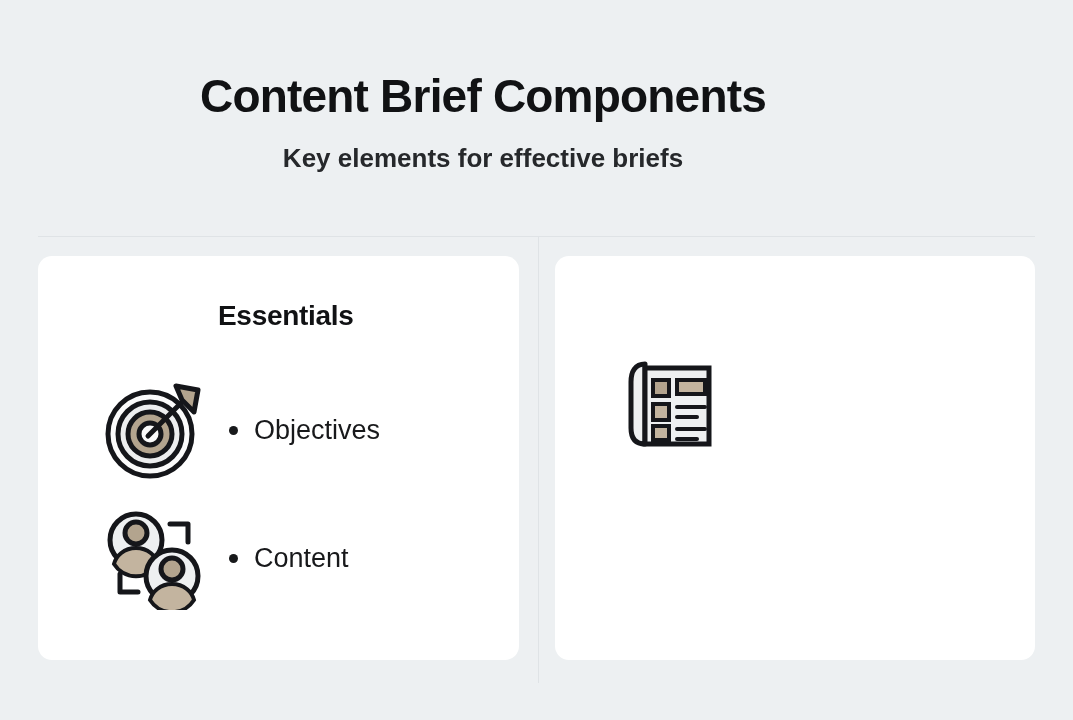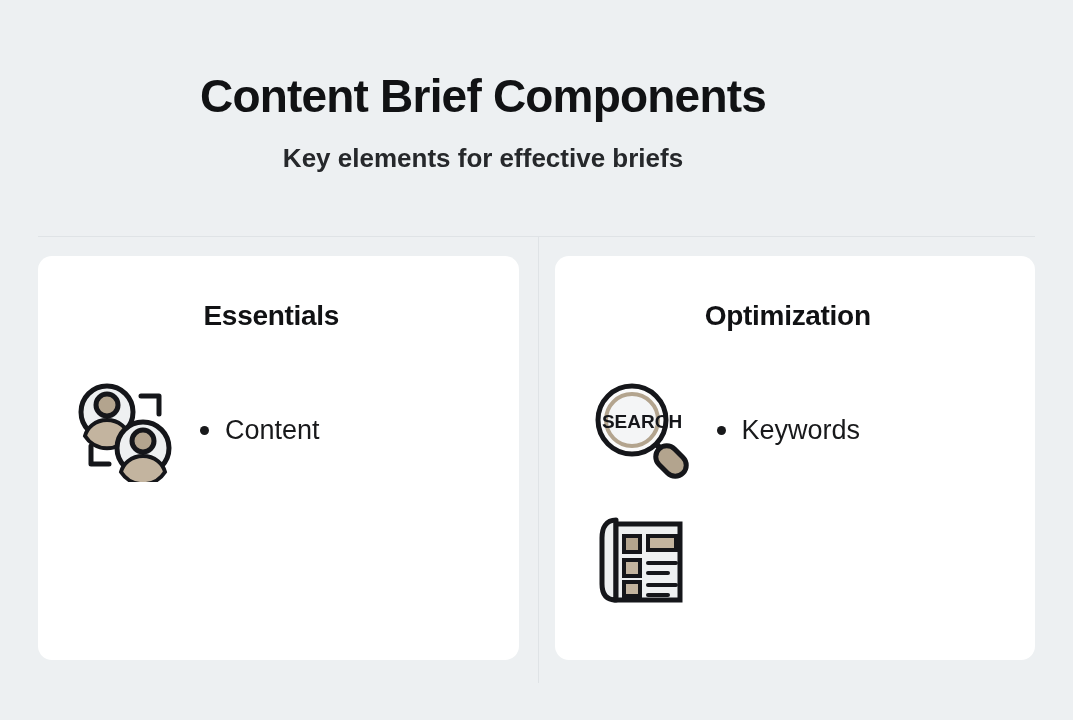--- a/index.html
+++ b/index.html
@@ -71,21 +71,21 @@
     gap: 36px;
     padding: 0 38px;
     box-sizing: border-box;
   }
   .card {
     background: #ffffff;
     border-radius: 14px;
     width: 482px;
     height: 404px;
     box-sizing: border-box;
-    padding: 46px 26px 0 12px;
+    padding: 46px 26px 0 41px;
     display: flex;
     flex-direction: column;
     align-items: center;
   }
   .card-title {
     margin: 0;
     font-size: 28px;
     font-weight: bold;
     color: #111214;
     letter-spacing: -0.3px;
@@ -140,20 +140,36 @@
   <div class="h-divider"></div>
   <div class="v-divider"></div>
 
   <div class="cards">
 
     <div class="card">
       <h2 class="card-title">Essentials</h2>
 
       <div class="card-rows">
 
+        <div class="row">
+          <div class="icon-box">
+            <svg width="104" height="104" viewBox="0 0 104 104">
+              <circle cx="48" cy="56" r="42" fill="#fbfbfb" stroke="#15161a" stroke-width="5"></circle>
+              <circle cx="48" cy="56" r="32" fill="#edeeef" stroke="#15161a" stroke-width="5"></circle>
+              <circle cx="48" cy="56" r="22" fill="#b3a48e" stroke="#15161a" stroke-width="5"></circle>
+              <circle cx="48" cy="56" r="11" fill="#fbfbfb" stroke="#15161a" stroke-width="5"></circle>
+              <path d="M46 58 L86 18" stroke="#15161a" stroke-width="5" stroke-linecap="round" fill="none"></path>
+              <path d="M74 8 L96 12 L92 34 L80 22 Z" fill="#b3a48e" stroke="#15161a" stroke-width="5" stroke-linejoin="round"></path>
+            </svg>
+          </div>
+          <div class="row-label">
+            <span class="bullet"></span>
+            <span>Objectives</span>
+          </div>
+        </div>
 
         <div class="row">
           <div class="icon-box">
             <svg width="104" height="104" viewBox="0 0 104 104">
               <path d="M68 18 L86 18 L86 36" fill="none" stroke="#15161a" stroke-width="5" stroke-linecap="round" stroke-linejoin="round"></path>
               <path d="M36 86 L18 86 L18 68" fill="none" stroke="#15161a" stroke-width="5" stroke-linecap="round" stroke-linejoin="round"></path>
               <g>
                 <circle cx="34" cy="34" r="26" fill="#eef0f1" stroke="#15161a" stroke-width="5"></circle>
                 <path d="M34 42 C46 42 54 50 56 58 A26 26 0 0 1 12 58 C14 50 22 42 34 42 Z" fill="#c3b49f" stroke="#15161a" stroke-width="4"></path>
                 <circle cx="34" cy="27" r="11" fill="#b3a48e" stroke="#15161a" stroke-width="5"></circle>
@@ -168,39 +184,23 @@
           <div class="row-label">
             <span class="bullet"></span>
             <span>Content</span>
           </div>
         </div>
 
       </div>
     </div>
 
     <div class="card">
-      <h2 class="card-title">Optimization</h2>
 
       <div class="card-rows">
 
-        <div class="row">
-          <div class="icon-box">
-            <svg width="112" height="104" viewBox="0 0 112 104">
-              <path d="M70 66 L92 88" stroke="#15161a" stroke-width="6" stroke-linecap="round" fill="none"></path>
-              <rect x="68" y="72" width="34" height="22" rx="11" transform="rotate(45 85 83)" fill="#b3a48e" stroke="#15161a" stroke-width="5"></rect>
-              <circle cx="46" cy="42" r="34" fill="#fbfbfb" stroke="#15161a" stroke-width="5"></circle>
-              <circle cx="46" cy="42" r="26" fill="#f4f5f6" stroke="#b3a48e" stroke-width="4"></circle>
-              <text x="56" y="50" text-anchor="middle" font-family="Liberation Sans, sans-serif" font-size="19" font-weight="bold" fill="#15161a">SEARCH</text>
-            </svg>
-          </div>
-          <div class="row-label">
-            <span class="bullet"></span>
-            <span>Keywords</span>
-          </div>
-        </div>
 
         <div class="row">
           <div class="icon-box">
             <svg width="104" height="104" viewBox="0 0 104 104">
               <path d="M26 14 C16 14 12 22 12 32 L12 78 C12 88 16 94 26 94 L26 14 Z" fill="#eef0f1" stroke="#15161a" stroke-width="5" stroke-linejoin="round"></path>
               <rect x="26" y="18" width="64" height="76" fill="#eef0f1" stroke="#15161a" stroke-width="5"></rect>
               <rect x="34" y="30" width="16" height="16" fill="#b3a48e" stroke="#15161a" stroke-width="4"></rect>
               <rect x="34" y="54" width="16" height="16" fill="#c3b49f" stroke="#15161a" stroke-width="4"></rect>
               <rect x="34" y="76" width="16" height="14" fill="#c3b49f" stroke="#15161a" stroke-width="4"></rect>
               <rect x="58" y="30" width="28" height="14" fill="#c3b49f" stroke="#15161a" stroke-width="4"></rect>

